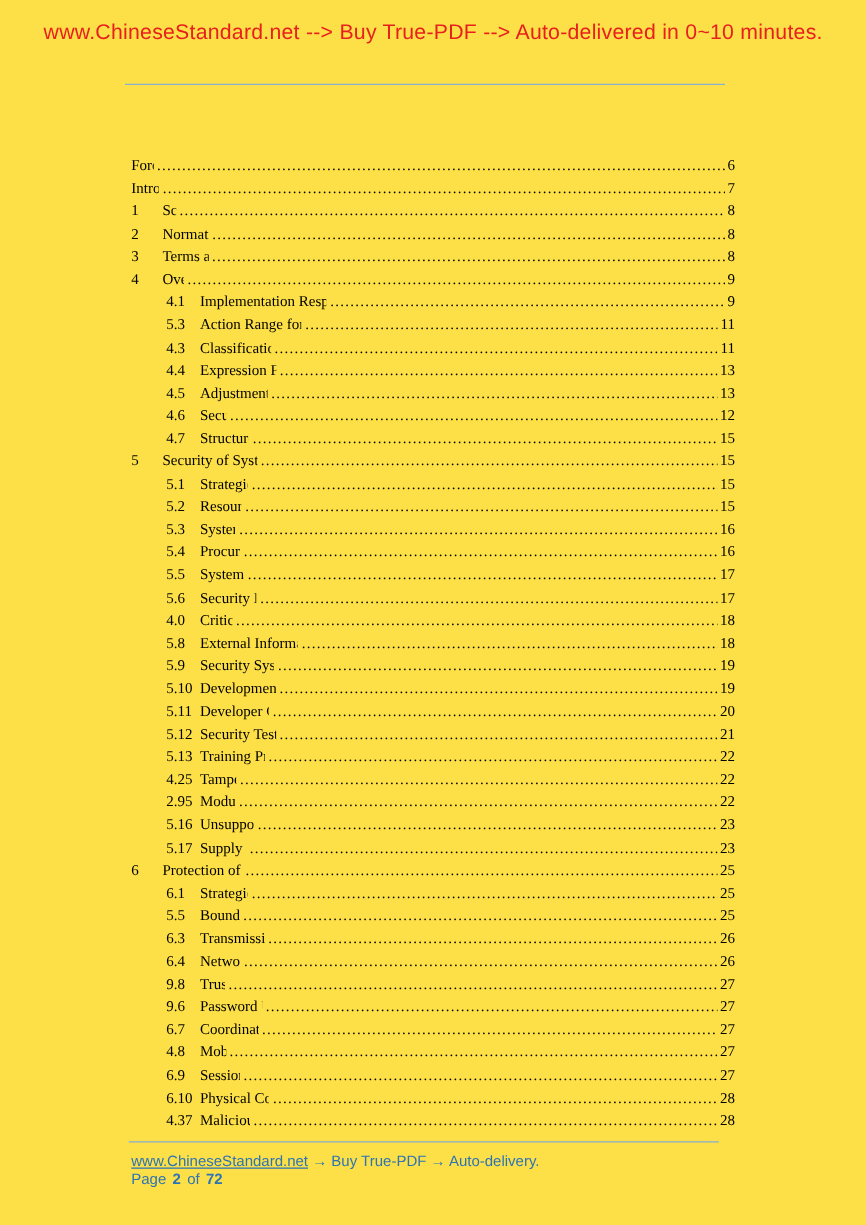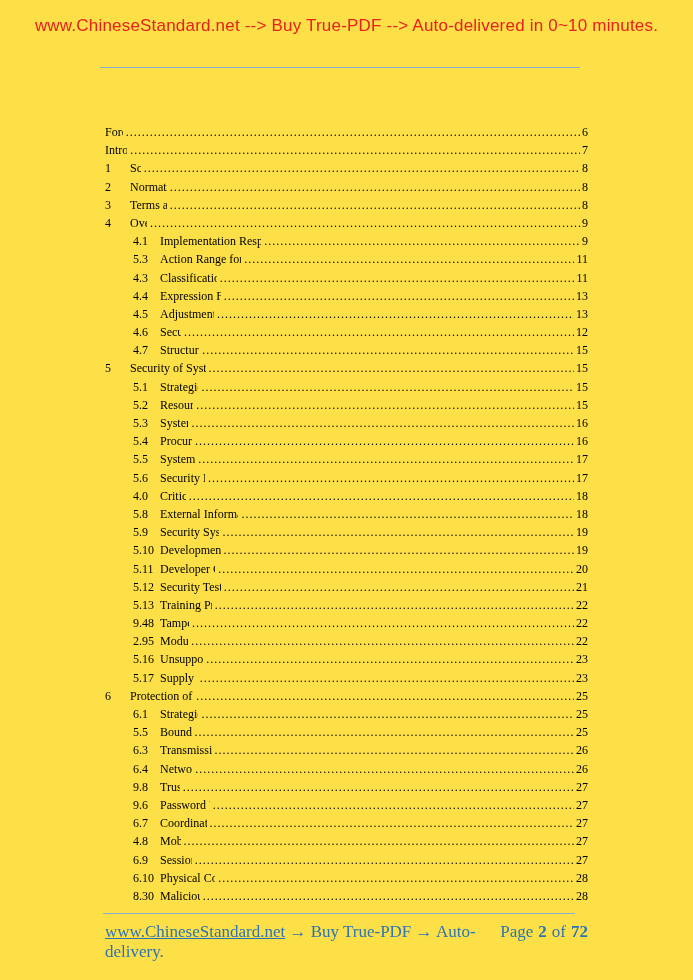--- a/index.html
+++ b/index.html
@@ -49,22 +49,22 @@
   .row.sub .num { display:inline-block; min-width:21px; margin-right:6px; }
   .row .lbl { flex:0 1 auto; overflow:hidden; }
   .row .dots {
     flex:1 1 auto; overflow:hidden;
     letter-spacing:1px; margin:0 2px 0 3px;
   }
   .row .pg { flex:0 0 auto; }
   .footer {
     position:absolute; top:922px; left:105px; right:105px;
     display:flex; justify-content:space-between; align-items:baseline;
-    font-family:Liberation Serif, serif;
-    font-size:17px; color:var(--blue,#2d74b5);
+    font-family:Liberation Sans, sans-serif;
+    font-size:12px; color:var(--blue,#2d74b5);flex-direction:column;
   }
   .footer .flink { text-decoration:underline; cursor:pointer; }
   .footer-right { display:flex; gap:5px; }
   .footer-right b { font-weight:bold; }
 </style>
 </head>
 <body>
 
 <div class="page">
 
@@ -231,21 +231,21 @@
     <span class="dots">............................................................................................................................................................................................................................................................................................................</span>
     <span class="pg">21</span>
   </div>
       <div class="row sub">
     <span class="num">5.13</span>
     <span class="lbl">Training Provided by the Developer</span>
     <span class="dots">............................................................................................................................................................................................................................................................................................................</span>
     <span class="pg">22</span>
   </div>
       <div class="row sub">
-    <span class="num">9.48</span>
+    <span class="num">4.25</span>
     <span class="lbl">Tamper Resistance</span>
     <span class="dots">............................................................................................................................................................................................................................................................................................................</span>
     <span class="pg">22</span>
   </div>
       <div class="row sub">
     <span class="num">2.95</span>
     <span class="lbl">Module Factuality</span>
     <span class="dots">............................................................................................................................................................................................................................................................................................................</span>
     <span class="pg">22</span>
   </div>
@@ -321,21 +321,21 @@
     <span class="dots">............................................................................................................................................................................................................................................................................................................</span>
     <span class="pg">27</span>
   </div>
       <div class="row sub">
     <span class="num">6.10</span>
     <span class="lbl">Physical Connection of Mobile Device</span>
     <span class="dots">............................................................................................................................................................................................................................................................................................................</span>
     <span class="pg">28</span>
   </div>
       <div class="row sub">
-    <span class="num">8.30</span>
+    <span class="num">4.37</span>
     <span class="lbl">Malicious Code Protection</span>
     <span class="dots">............................................................................................................................................................................................................................................................................................................</span>
     <span class="pg">28</span>
   </div>
     </div>
 
   <div class="hr footer-hr"></div>
 
   <div class="footer">
     <div class="footer-left"><span class="flink">www.ChineseStandard.net</span><span> → Buy True-PDF → Auto-delivery.</span></div>

